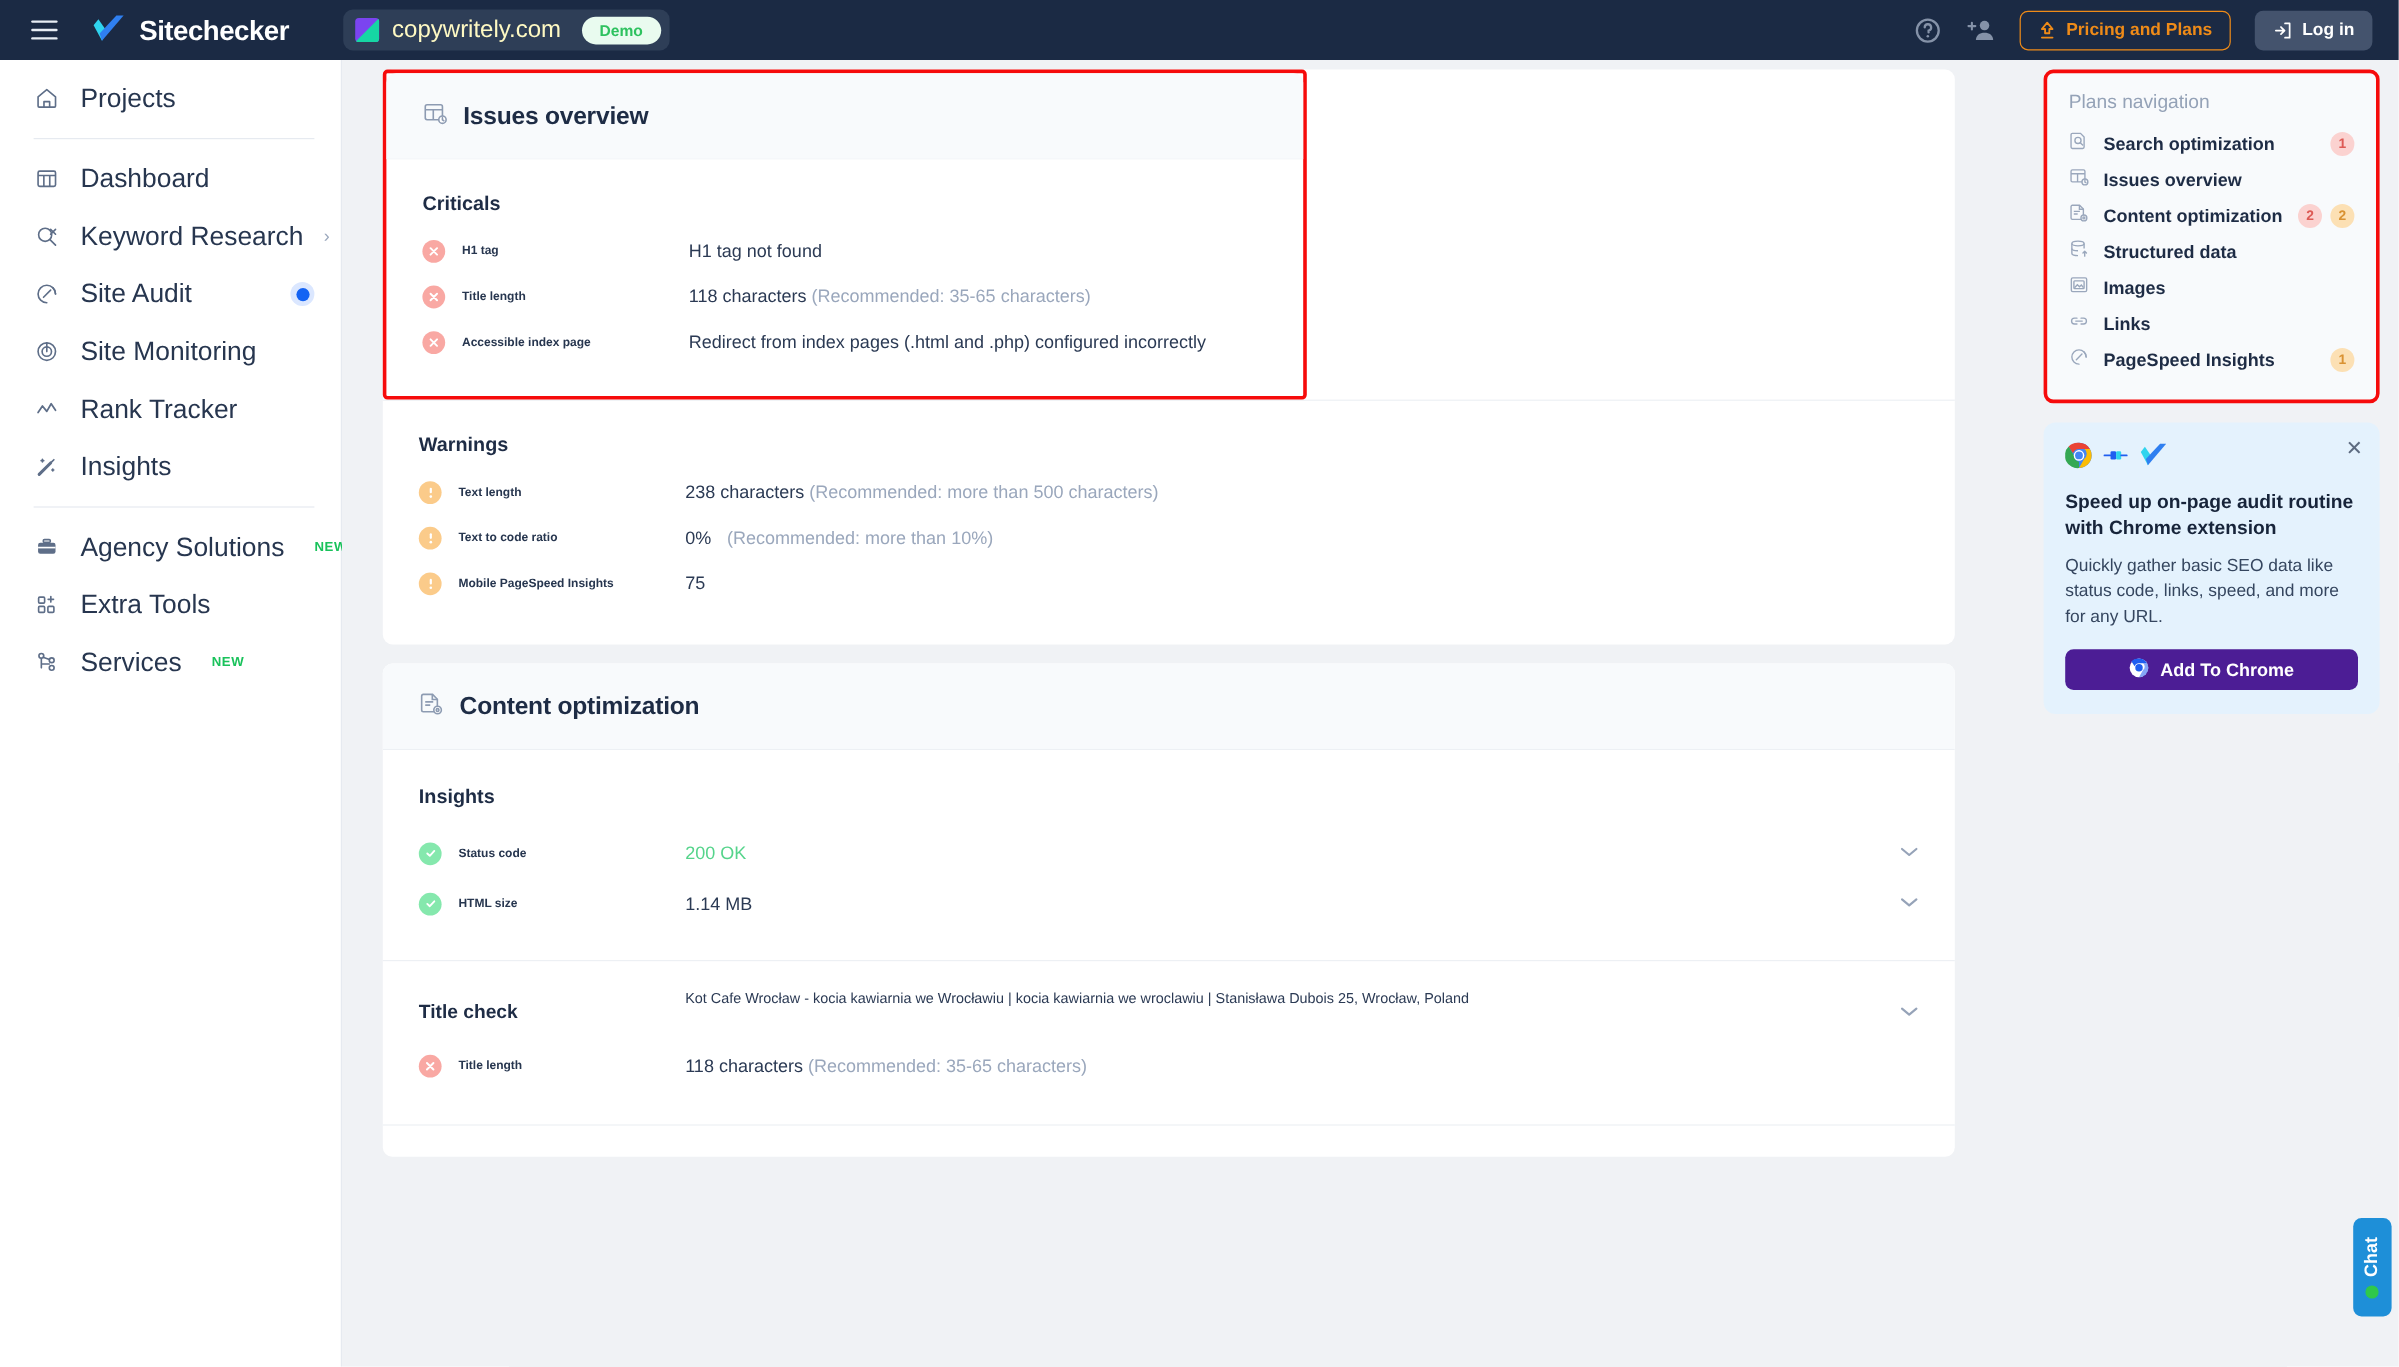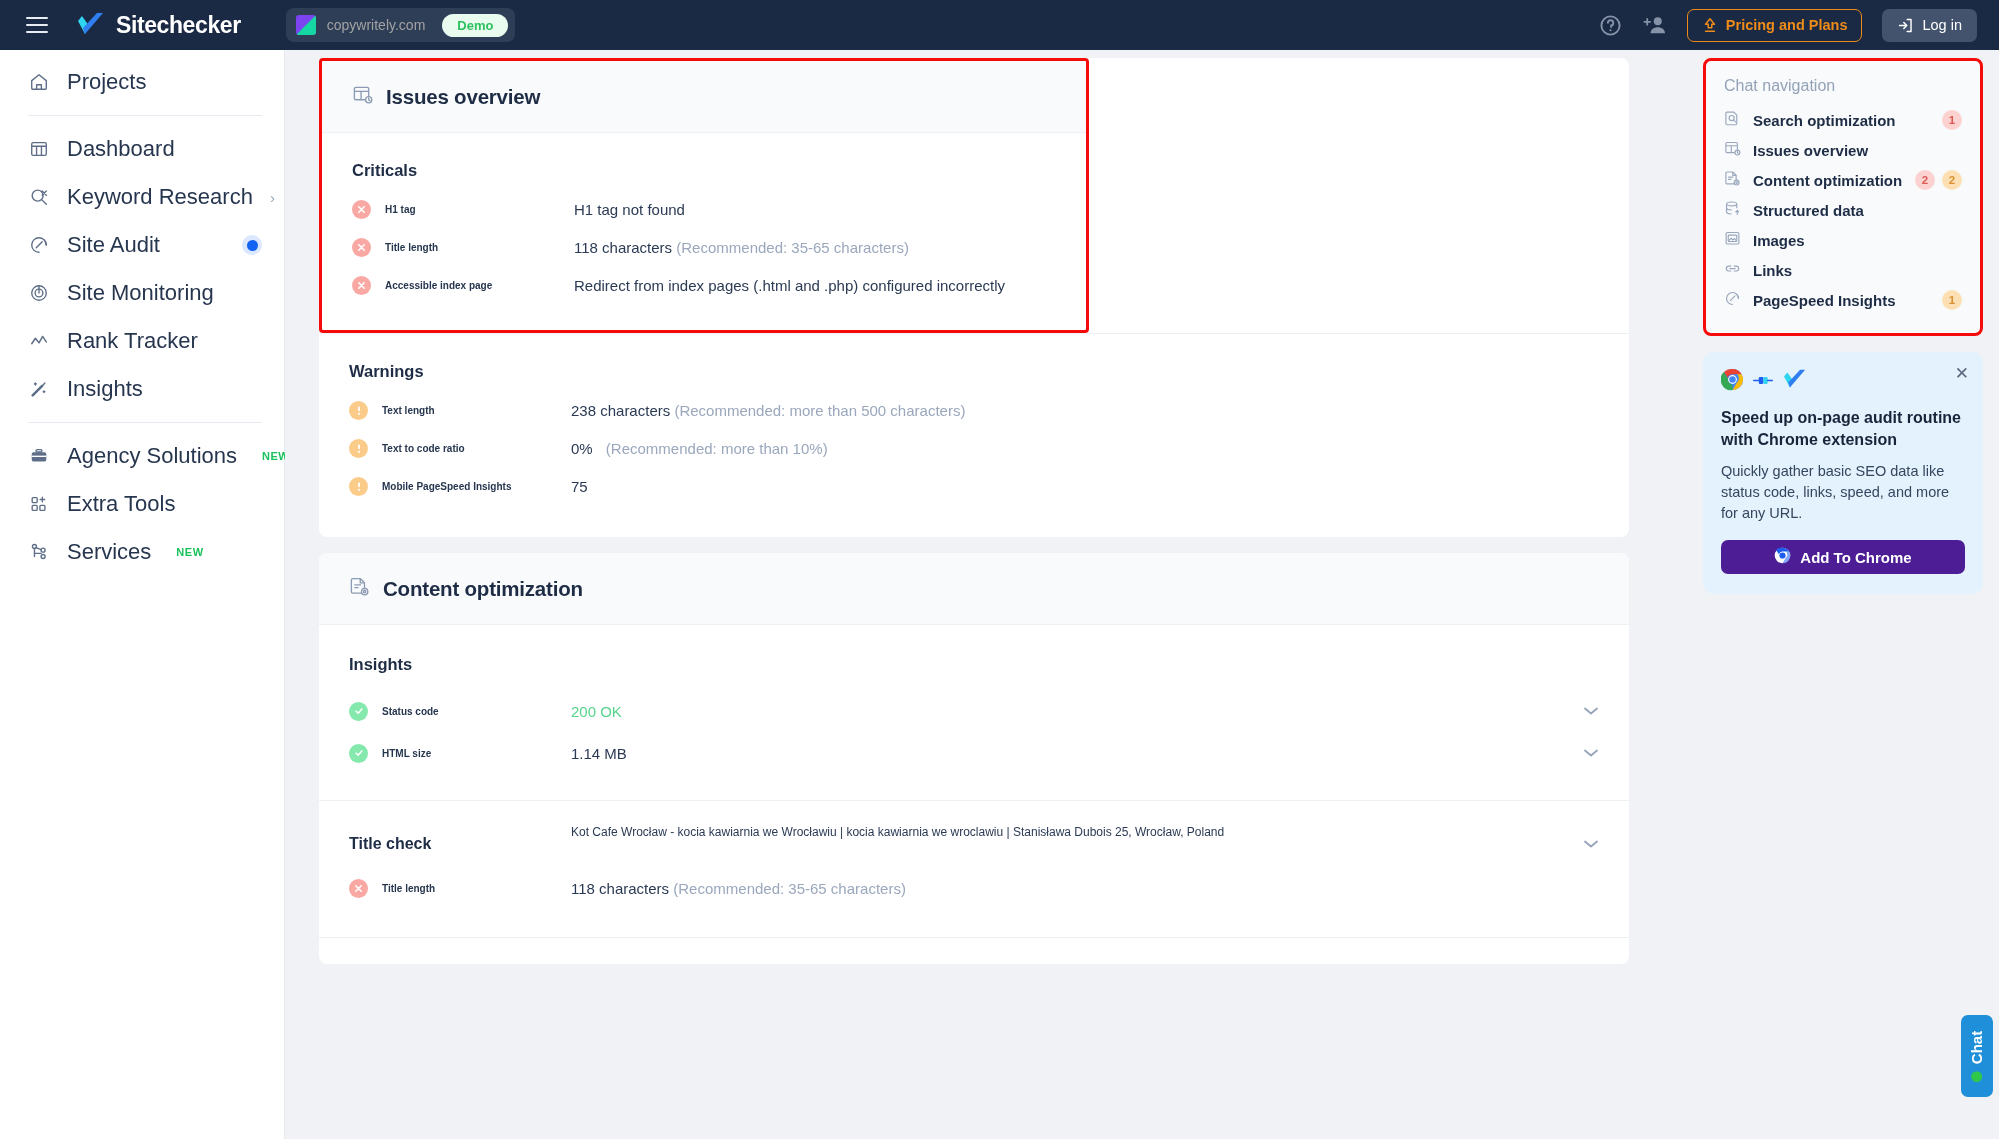--- a/index.html
+++ b/index.html
@@ -29,37 +29,37 @@
     margin-left: 45px;
     background: #2e3e57;
     border-radius: 8px;
     height: 34px;
     display:flex; align-items:center; gap:11px;
     padding: 0 7px 0 10px;
     cursor: pointer;
   }
   .favicon { width:20px; height:20px; border-radius:3px; overflow:hidden; position:relative; background:#7b44f0; }
   .favicon::after { content:""; position:absolute; left:0; bottom:0; width:0; height:0; border-left:20px solid transparent; border-bottom:20px solid #16d6a4; }
-  .site-url { color:#a3a3a3; font-size:14px; }
+  .site-url { color:#fef9c3; font-size:20px; }
   .demo-badge {
     background:#e9fbef; color:#2ec25f; font-size:13px; font-weight:600;
     border-radius: 20px; padding: 4px 15px; margin-left: 6px;
   }
 
   .topbar-right { margin-left:auto; display:flex; align-items:center; gap:20px; }
   .icon-btn { width:24px; height:24px; display:flex; align-items:center; justify-content:center; cursor:pointer; }
   .pricing-btn {
     border:1.5px solid #ef8b18; color:#ef8b18; border-radius:7px;
     height:33px; display:flex; align-items:center; gap:8px;
     padding:0 14px; font-size:14.5px; font-weight:600; cursor:pointer;
   }
   .login-btn {
     background:#44536d; color:#fff; border-radius:7px;
     height:33px; display:flex; align-items:center; gap:8px;
-    padding:0 15px; font-size:14.5px; font-weight:400; cursor:pointer;
+    padding:0 15px; font-size:14.5px; font-weight:700; cursor:pointer;
   }
 
   
   .body-row { display:flex; flex:1; min-height:0; }
 
   
   .sidebar {
     width: 285px; min-width:285px;
     background:#ffffff;
     border-right:1px solid #e6eaf0;
@@ -543,21 +543,21 @@
         </div>
 
         <div class="hr-soft"></div>
         <div style="height:26px"></div>
       </div>
     </div>
 
     <div class="rail">
 
       <div class="nav-card">
-        <div class="nav-card-title">Chat navigation</div>
+        <div class="nav-card-title">Plans navigation</div>
 
         <div class="pnav-item">
           <span>
             <svg width="17" height="17" viewBox="0 0 20 20" fill="none" stroke="#9aa7bc" stroke-width="1.35">
               <path d="M3.5 2.5h8l3.5 3.5V16a1.3 1.3 0 0 1-1.3 1.3H3.5A1.3 1.3 0 0 1 2.2 16V3.8A1.3 1.3 0 0 1 3.5 2.5z"></path>
               <circle cx="9" cy="9.5" r="3"></circle>
                 <path d="M11.2 11.7 13.6 14" stroke-linecap="round"></path>
             </svg>
           </span>
           <span class="lab">Search optimization</span>

